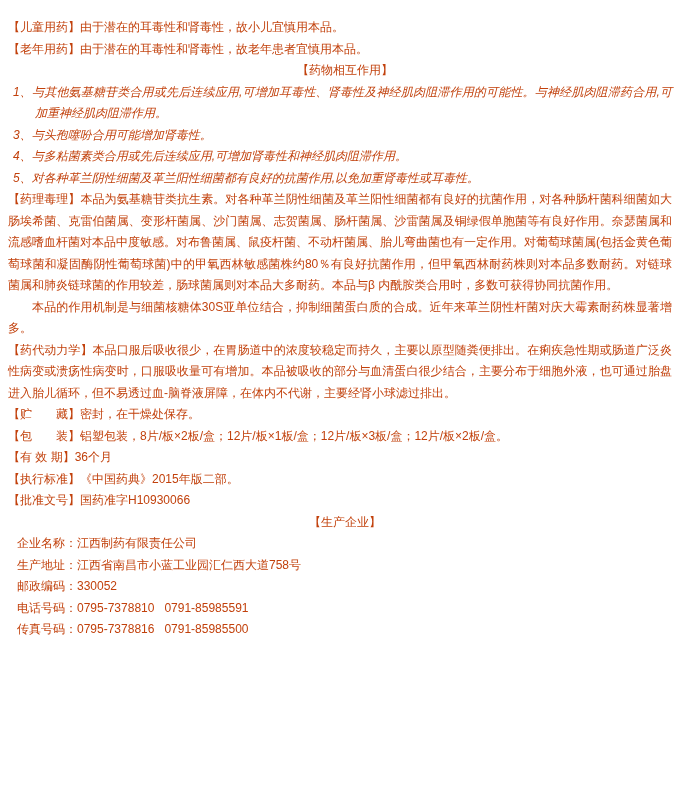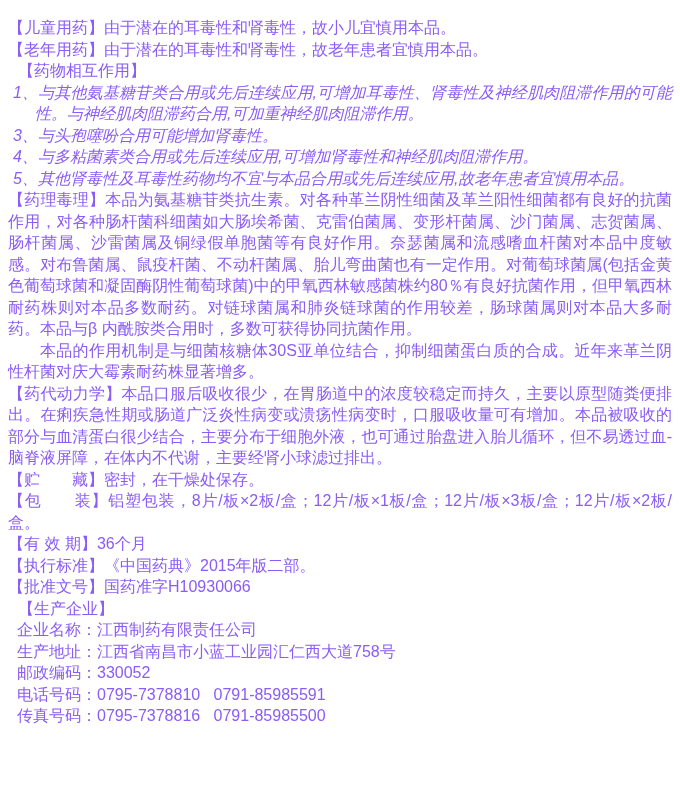--- a/index.html
+++ b/index.html
@@ -1,30 +1,30 @@
 <!DOCTYPE html>
 <html><head>
 <meta charset="utf-8">
 <style>
   * { margin: 0; padding: 0; box-sizing: border-box; }
   html, body { background: #ffffff; }
   .page {
     width: 680px;
     height: 806px;
     background: #ffffff;
-    color: #8b5cf6;
+    color: #c2410c;
     font-family: "Liberation Sans", sans-serif;
-    font-size: 16px;
+    font-size: 12px;
     line-height: 21.5px;
     padding: 17px 8px 0 8px;
     overflow: hidden;
   }
   .para { text-align: justify; }
   .field { text-align: justify; }
-  .heading { text-align: left; margin-left: 10px; }
+  .heading { text-align: center; margin-left: 10px; }
   .li {
     margin-left: 5px;
     padding-left: 22px;
     text-indent: -22px;
     text-align: justify;
     font-style: italic;
   }
   .mechanism {
     text-indent: 2em;
     text-align: justify;
@@ -51,21 +51,21 @@
   <div class="li">
     <span>1、</span><span>与其他氨基糖苷类合用或先后连续应用,可增加耳毒性、肾毒性及神经肌肉阻滞作用的可能性。与神经肌肉阻滞药合用,可加重神经肌肉阻滞作用。</span>
   </div>
   <div class="li">
     <span>3、</span><span>与头孢噻吩合用可能增加肾毒性。</span>
   </div>
   <div class="li">
     <span>4、</span><span>与多粘菌素类合用或先后连续应用,可增加肾毒性和神经肌肉阻滞作用。</span>
   </div>
   <div class="li">
-    <span>5、</span><span>其他肾毒性及耳毒性药物均不宜与本品合用或先后连续应用,故老年患者宜慎用本品。</span>
+    <span>5、</span><span>对各种革兰阴性细菌及革兰阳性细菌都有良好的抗菌作用,以免加重肾毒性或耳毒性。</span>
   </div>
 
 
   <div class="para">
     <span>【药理毒理】</span><span>本品为氨基糖苷类抗生素。对各种革兰阴性细菌及革兰阳性细菌都有良好的抗菌作用，对各种肠杆菌科细菌如大肠埃希菌、克雷伯菌属、变形杆菌属、沙门菌属、志贺菌属、肠杆菌属、沙雷菌属及铜绿假单胞菌等有良好作用。奈瑟菌属和流感嗜血杆菌对本品中度敏感。对布鲁菌属、鼠疫杆菌、不动杆菌属、胎儿弯曲菌也有一定作用。对葡萄球菌属(包括金黄色葡萄球菌和凝固酶阴性葡萄球菌)中的甲氧西林敏感菌株约80％有良好抗菌作用，但甲氧西林耐药株则对本品多数耐药。对链球菌属和肺炎链球菌的作用较差，肠球菌属则对本品大多耐药。本品与β 内酰胺类合用时，多数可获得协同抗菌作用。</span>
   </div>
   <div class="mechanism">本品的作用机制是与细菌核糖体30S亚单位结合，抑制细菌蛋白质的合成。近年来革兰阴性杆菌对庆大霉素耐药株显著增多。</div>
 
   <div class="para">
     <span>【药代动力学】</span><span>本品口服后吸收很少，在胃肠道中的浓度较稳定而持久，主要以原型随粪便排出。在痢疾急性期或肠道广泛炎性病变或溃疡性病变时，口服吸收量可有增加。本品被吸收的部分与血清蛋白很少结合，主要分布于细胞外液，也可通过胎盘进入胎儿循环，但不易透过血-脑脊液屏障，在体内不代谢，主要经肾小球滤过排出。</span>

